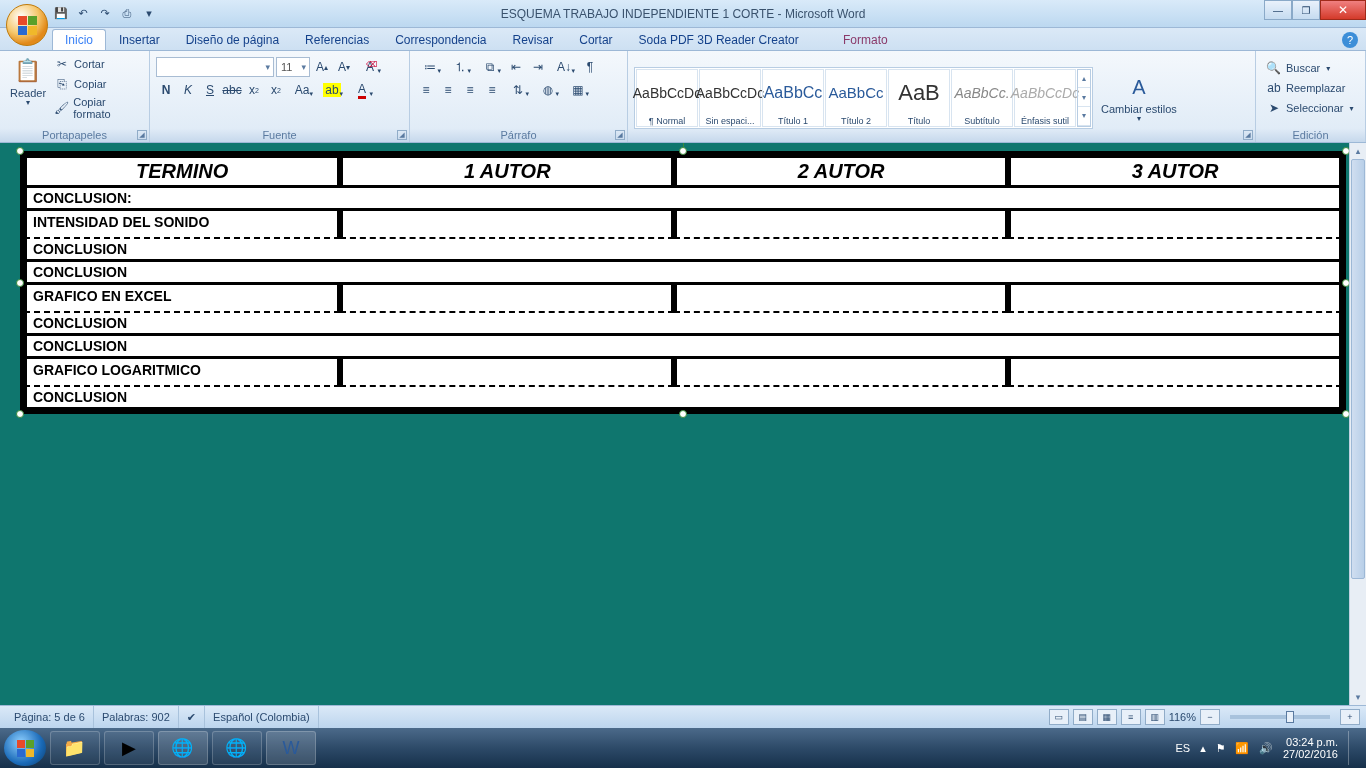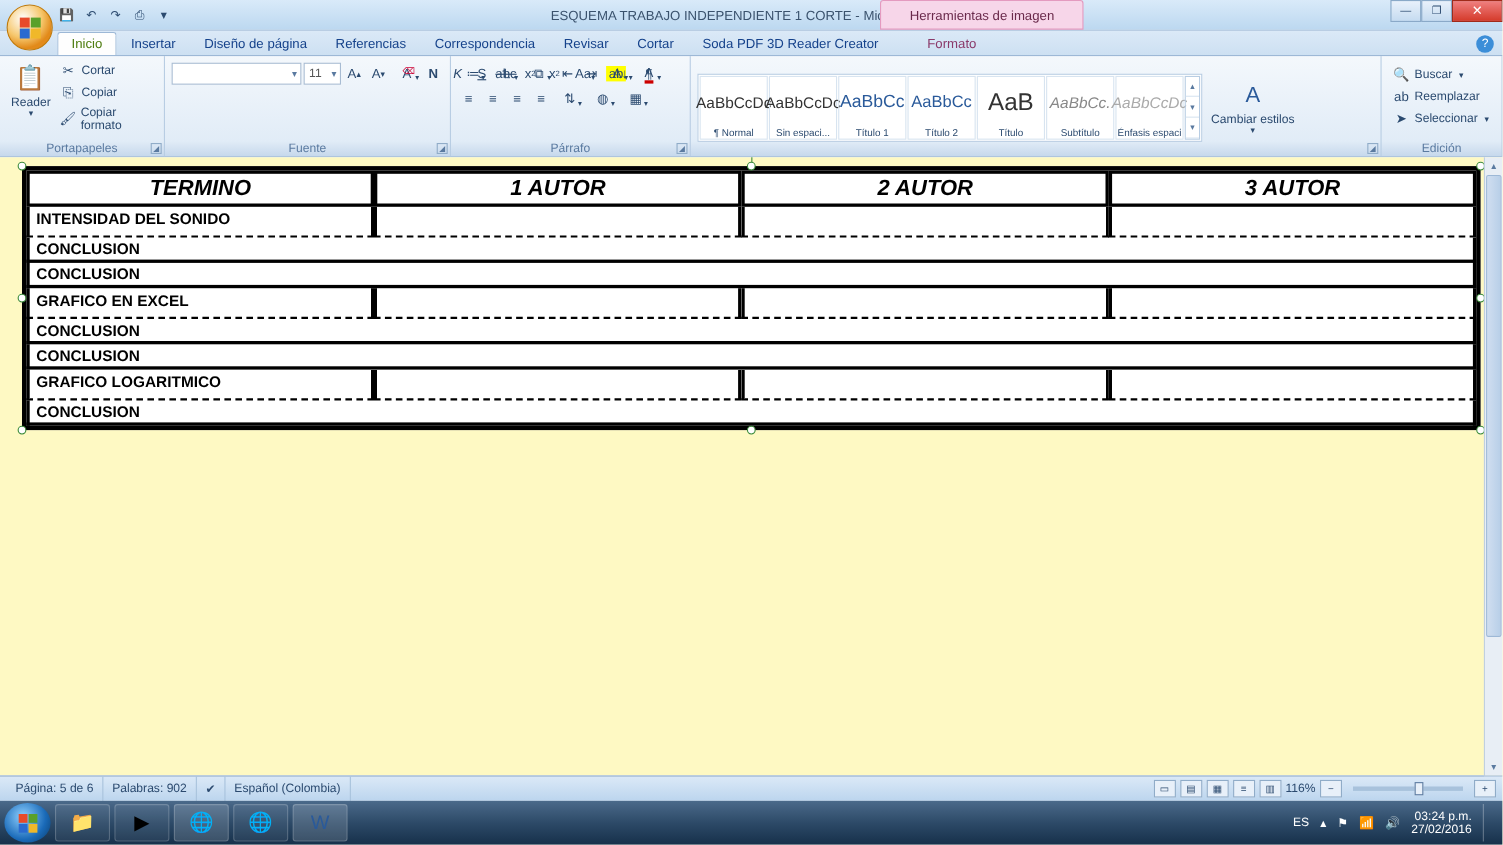--- a/index.html
+++ b/index.html
@@ -15,21 +15,21 @@
 .title-text { position:absolute; left:0; right:0; text-align:center; font-size:12px; color:#3a526d; pointer-events:none;}
 .contextual-tab { position:absolute; left:800px; top:0; height:27px; padding:0 26px; background:#f7d6e9; border:1px solid #e49abf; font-size:12px; color:#6a2a4b; display:flex; align-items:center; border-radius:3px 3px 0 0;}
 .win-controls { position:absolute; right:0; top:0; display:flex; }
 .win-controls div { width:28px; height:20px; background:linear-gradient(#e9f1fb,#c5dbf0); border:1px solid #8aa9c8; display:flex;align-items:center;justify-content:center; font-size:10px; color:#2b4a6f; cursor:pointer;}
 .win-controls .close{ width:46px; background:linear-gradient(#f08080,#d43a2a); color:#fff; border-color:#a02a1a; font-size:12px;}
 .help-btn{position:absolute;right:8px;top:32px;width:16px;height:16px;border-radius:50%;background:#3c8ed8;color:#fff;font-size:11px;display:flex;align-items:center;justify-content:center;z-index:5;cursor:pointer}
 
 
 .tabstrip { height: 23px; background: linear-gradient(#dbe9f7,#cde0f2); display:flex; align-items:flex-end; padding-left:52px; border-bottom:1px solid #9db8d6; font-size:12px; position:relative;}
 .tab { padding:3px 12px 3px; color:#15428b; cursor:pointer; border:1px solid transparent; border-bottom:none;}
-.tab.active{ background:#fefefe; border-color:#9db8d6; border-radius:3px 3px 0 0; color:#4d7c0f;}
+.tab.active{ background:#fefefe; border-color:#9db8d6; border-radius:3px 3px 0 0; color:#3b82f6;}
 .tab.ctx { position:absolute; left:830px; color:#8a3a6a;}
 
 
 .ribbon { height: 92px; background: linear-gradient(#f4f8fc,#e1ecf7 85%,#c6d8ec); display:flex; border-bottom:1px solid #9db8d6; font-size:11px;}
 .group { border-right:1px solid #b8cde3; padding:2px 6px 0; display:flex; flex-direction:column; position:relative;}
 .group-label{ position:absolute; bottom:1px; left:0; right:0; text-align:center; font-size:11px; color:#5a7aa0;}
 .group-body{flex:1; display:flex; align-items:flex-start;}
 .dialog-launch{position:absolute;bottom:2px;right:2px;width:10px;height:10px;border:1px solid #90acc8;font-size:7px;display:flex;align-items:center;justify-content:center;color:#5a7aa0;cursor:pointer}
 
 .big-btn{display:flex;flex-direction:column;align-items:center;justify-content:center;padding:2px 4px;cursor:pointer;color:#2b4a6f;font-size:11px;line-height:1.1}
@@ -46,21 +46,21 @@
 .tbtn.dd::after{content:"▾";position:absolute;right:2px;bottom:1px;font-size:7px}
 
 .styles-gallery{display:flex;gap:1px;border:1px solid #b8cde3;background:#fff;padding:1px;height:62px}
 .style-item{width:62px;height:58px;border:1px solid #d8e4f0;display:flex;flex-direction:column;align-items:center;justify-content:center;cursor:pointer}
 .style-item .prev{font-size:14px;color:#333;flex:1;display:flex;align-items:center}
 .style-item .lbl{font-size:9px;color:#2b4a6f;white-space:nowrap;overflow:hidden;max-width:60px}
 .gallery-scroll{width:14px;height:58px;border:1px solid #b8cde3;display:flex;flex-direction:column}
 .gallery-scroll div{flex:1;display:flex;align-items:center;justify-content:center;font-size:8px;color:#5a7aa0;border-bottom:1px solid #d8e4f0;cursor:pointer}
 
 
-.doc-area{position:absolute;top:143px;left:0;right:0;bottom:63px;background:#fef9c3;overflow:hidden}
+.doc-area{position:absolute;top:143px;left:0;right:0;bottom:63px;background:#0f766e;overflow:hidden}
 .page{margin:8px 20px;background:#fff;position:relative}
 .sel-handle{width:8px;height:8px;border:1px solid #3a8a3a;background:#fff;border-radius:50%;position:absolute}
 .rot-line{position:absolute;left:50%;top:-14px;width:1px;height:14px;background:#3a8a3a}
 
 .worktable{border:4px solid #000;border-collapse:separate;border-spacing:0;width:100%;table-layout:fixed;font-family:Arial,sans-serif}
 .worktable th{border:3px solid #000;font-size:20px;font-weight:bold;padding:2px;font-style:italic}
 .worktable th:first-child{width:24%}
 .worktable td{border-left:3px solid #000;border-right:3px solid #000;padding:0;vertical-align:top}
 .term-row td{border-bottom:2px dashed #000;font-size:14px;font-weight:bold;padding:3px 6px;height:28px}
 .conc-row td{border-bottom:3px solid #000;font-size:14px;font-weight:bold;padding:2px 6px}
@@ -105,21 +105,20 @@
       </span>
     </div>
   <div class="qat">
     <div class="qbtn">💾</div>
     <div class="qbtn">↶</div>
     <div class="qbtn">↷</div>
     <div class="qbtn">⎙</div>
     <div class="qbtn">▾</div>
   </div>
   <div class="title-text">ESQUEMA TRABAJO INDEPENDIENTE 1 CORTE - Microsoft Word</div>
-  <div class="contextual-tab">Herramientas de imagen</div>
   <div class="win-controls">
     <div>—</div>
     <div>❐</div>
     <div class="close">✕</div>
   </div>
 </div>
 <div class="help-btn">?</div>
 
 <div class="tabstrip">
   <div class="tab active">Inicio</div>
@@ -155,21 +154,21 @@
             <span class="ico">🖌</span>
             <span>Copiar formato</span>
           </div>
       </div>
     </div>
     <div class="group-label">Portapapeles</div>
     <div class="dialog-launch">◢</div>
   </div>
 
   <div class="group font-grp" style="width:260px">
-    <div class="group-body" style="flex-direction:row;padding-top:4px">
+    <div class="group-body" style="flex-direction:column;padding-top:4px">
       <div class="row">
         <div class="combo" style="width:118px"></div>
         <div class="combo" style="width:34px">11</div>
         <div class="tbtn">A<span style="font-size:8px">▴</span></div>
         <div class="tbtn">A<span style="font-size:8px">▾</span></div>
         <div class="tbtn dd">
             <span style="position:relative">A<span style="position:absolute;left:0;font-size:8px;color:#c03">⌫</span></span>
           </div>
       </div>
       <div class="row">
@@ -239,21 +238,21 @@
         <div class="style-item">
             <div class="prev" style="font-size:22px">AaB</div>
             <div class="lbl">Título</div>
           </div>
         <div class="style-item">
             <div class="prev" style="color:#888;font-style:italic">AaBbCc.</div>
             <div class="lbl">Subtítulo</div>
           </div>
         <div class="style-item">
             <div class="prev" style="color:#aaa;font-style:italic">AaBbCcDc</div>
-            <div class="lbl">Énfasis espaci</div>
+            <div class="lbl">Énfasis sutil</div>
           </div>
         <div class="gallery-scroll">
             <div>▴</div>
             <div>▾</div>
             <div>▾</div>
           </div>
       </div>
       <div class="big-btn">
         <div class="ico" style="font-size:20px;color:#2a5a9a">A</div>
         <span>Cambiar estilos</span>
@@ -300,20 +299,23 @@
     <div class="sel-handle" style="bottom:-4px;right:-4px"></div>
 
     <table class="worktable">
       <tbody>
           <tr>
         <th>TERMINO</th>
         <th>1 AUTOR</th>
         <th>2 AUTOR</th>
         <th>3 AUTOR</th>
       </tr>
+      <tr class="conc-row">
+            <td colspan="4">CONCLUSION:</td>
+          </tr>
       <tr class="term-row">
             <td>INTENSIDAD DEL SONIDO</td>
             <td></td>
             <td></td>
             <td></td>
           </tr>
       <tr class="conc-row">
             <td colspan="4">CONCLUSION</td>
           </tr>
       <tr class="conc-row">

